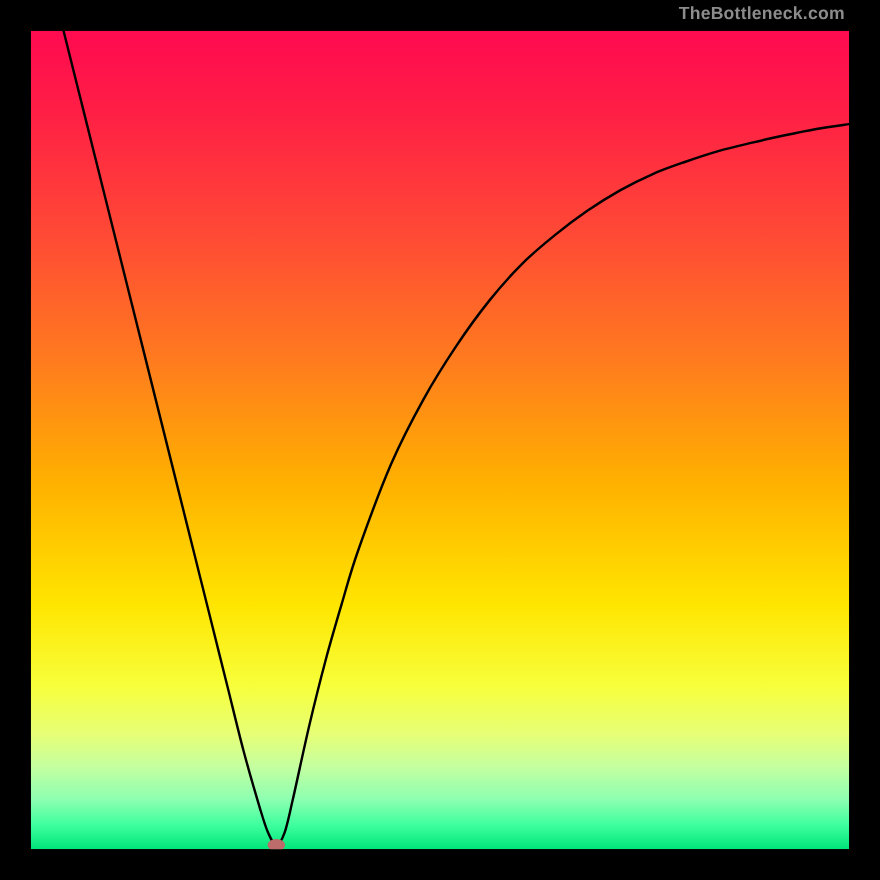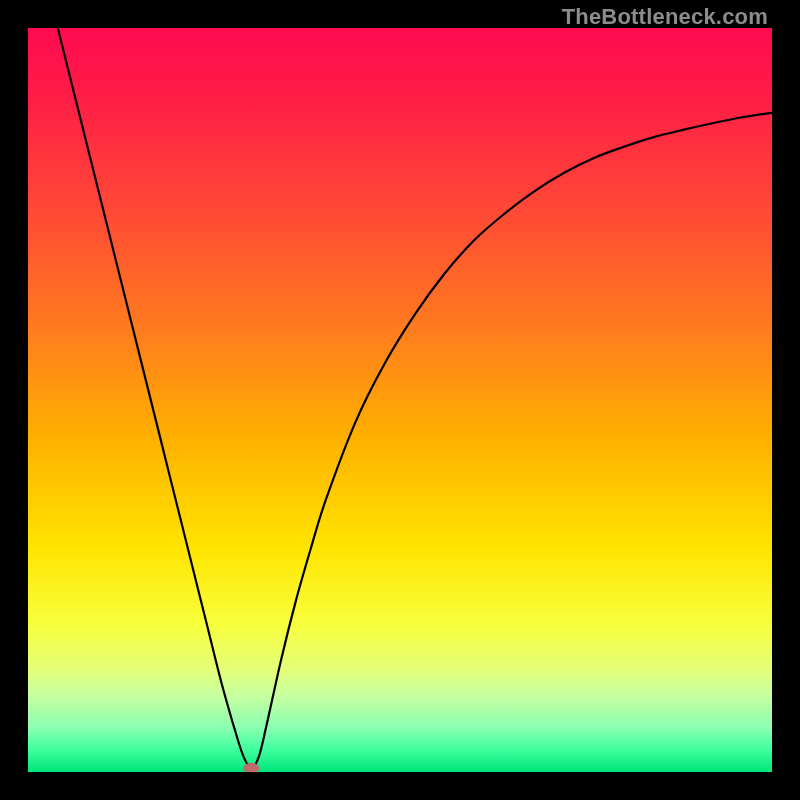--- a/index.html
+++ b/index.html
@@ -23,21 +23,21 @@
     left: 0;
     top: 0;
     width: 744px;
     height: 744px;
   }
   .watermark {
     position: absolute;
     top: 4px;
     right: 32px;
     font-family: Arial, Helvetica, sans-serif;
-    font-size: 22px;
+    font-size: 16px;
     font-weight: 600;
     color: #8c8c8c;
     letter-spacing: 0.2px;
     z-index: 10;
   }
   svg {
     display: block;
   }
 </style>
 </head>

